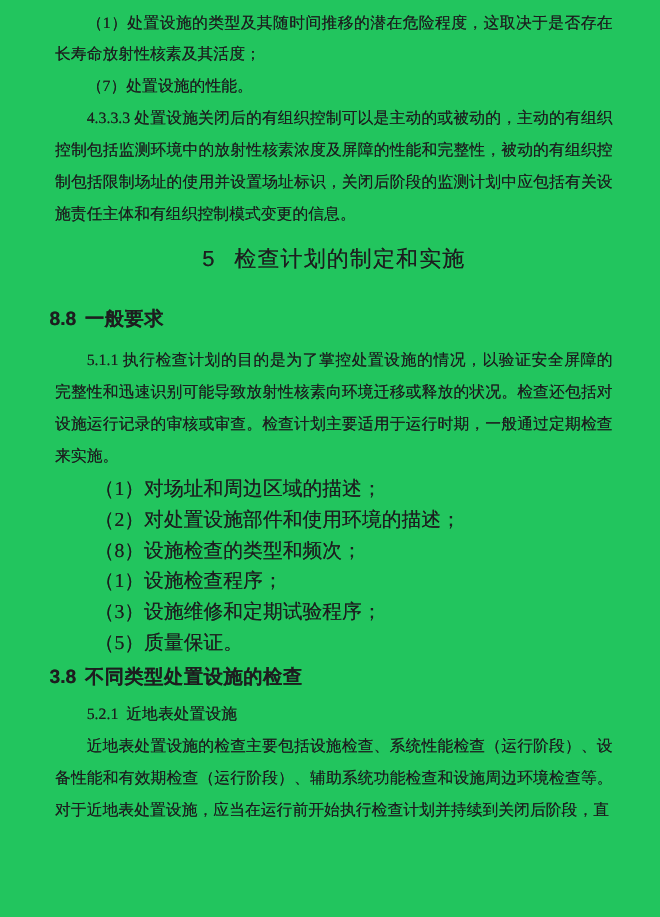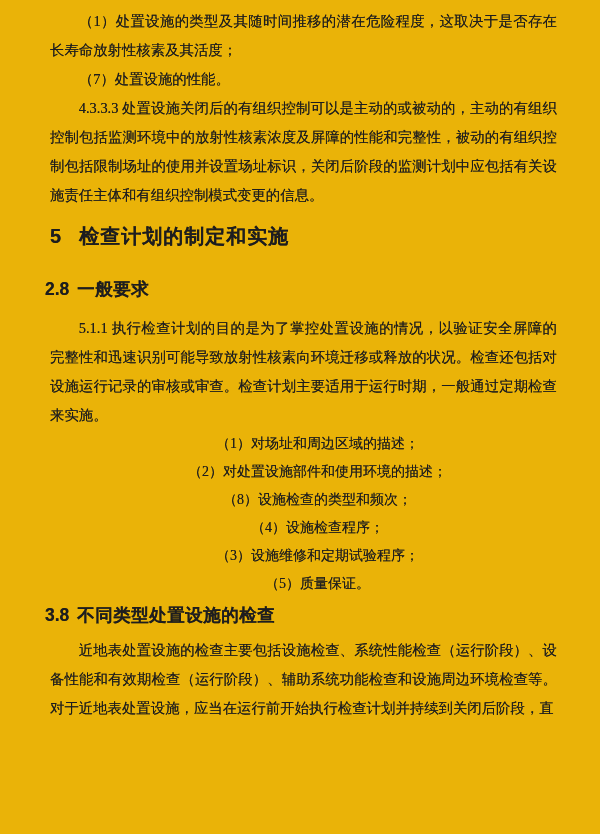--- a/index.html
+++ b/index.html
@@ -1,46 +1,47 @@
 <!DOCTYPE html>
 <html lang="zh"><head>
 <meta charset="utf-8">
 <style>
   html,body{margin:0;padding:0;background:#ffffff;}
   .page{
     position:relative;
     width:600px;height:834px;
     box-sizing:border-box;
     padding:7px 43px 0 50px;
-    background:#eab308;
+    background:#22c55e;
     overflow:hidden;
     color:#1d1d1f;
     font-family:"Liberation Serif","DejaVu Serif",serif;
     text-shadow:0 0 0.6px rgba(25,25,25,0.75);
   }
   p.body{
     margin:0;
     font-size:14.4px;
     line-height:29px;
     text-align:justify;
     text-indent:2em;
     word-break:break-all;
   }
   p.list-line{
     margin:0;
-    font-size:14px;
+    font-size:18px;
     line-height:28px;
-    text-align:center;
+    text-align:left;
     text-indent:2em;
   }
   h1.chapter{
     margin:14px 0 30px 0;
+    text-align:center;
     font-family:"Liberation Sans","DejaVu Sans",sans-serif;
     font-size:20px;
-    font-weight:bold;
+    font-weight:normal;
     line-height:24px;
     letter-spacing:1px;
   }
   h1.chapter .num{margin-right:0.9em;letter-spacing:0;}
   h2.section{
     margin:0 0 14px -5px;
     font-family:"Liberation Sans","DejaVu Sans",sans-serif;
     font-size:17.5px;
     font-weight:bold;
     line-height:22px;
@@ -62,29 +63,30 @@
 <body>
 
 <div class="page">
 
   <p class="body">（1）处置设施的类型及其随时间推移的潜在危险程度，这取决于是否存在长寿命放射性核素及其活度；</p>
   <p class="body">（7）处置设施的性能。</p>
   <p class="body">4.3.3.3 处置设施关闭后的有组织控制可以是主动的或被动的，主动的有组织控制包括监测环境中的放射性核素浓度及屏障的性能和完整性，被动的有组织控制包括限制场址的使用并设置场址标识，关闭后阶段的监测计划中应包括有关设施责任主体和有组织控制模式变更的信息。</p>
 
   <h1 class="chapter"><span class="num">5</span><span>检查计划的制定和实施</span></h1>
 
-  <h2 class="section"><span class="num">2.8</span><span>一般要求</span></h2>
+  <h2 class="section"><span class="num">8.8</span><span>一般要求</span></h2>
 
   <p class="body">5.1.1 执行检查计划的目的是为了掌控处置设施的情况，以验证安全屏障的完整性和迅速识别可能导致放射性核素向环境迁移或释放的状况。检查还包括对设施运行记录的审核或审查。检查计划主要适用于运行时期，一般通过定期检查来实施。</p>
 
   <p class="list-line">（1）对场址和周边区域的描述；</p>
   <p class="list-line">（2）对处置设施部件和使用环境的描述；</p>
   <p class="list-line">（8）设施检查的类型和频次；</p>
-  <p class="list-line">（4）设施检查程序；</p>
+  <p class="list-line">（1）设施检查程序；</p>
   <p class="list-line">（3）设施维修和定期试验程序；</p>
   <p class="list-line">（5）质量保证。</p>
 
   <h2 class="section second"><span class="num">3.8</span><span>不同类型处置设施的检查</span></h2>
 
+  <h3 class="subsection"><span class="num">5.2.1</span><span>近地表处置设施</span></h3>
 
   <p class="body">近地表处置设施的检查主要包括设施检查、系统性能检查（运行阶段）、设备性能和有效期检查（运行阶段）、辅助系统功能检查和设施周边环境检查等。对于近地表处置设施，应当在运行前开始执行检查计划并持续到关闭后阶段，直</p>
 
 </div>
 
 </body></html>

